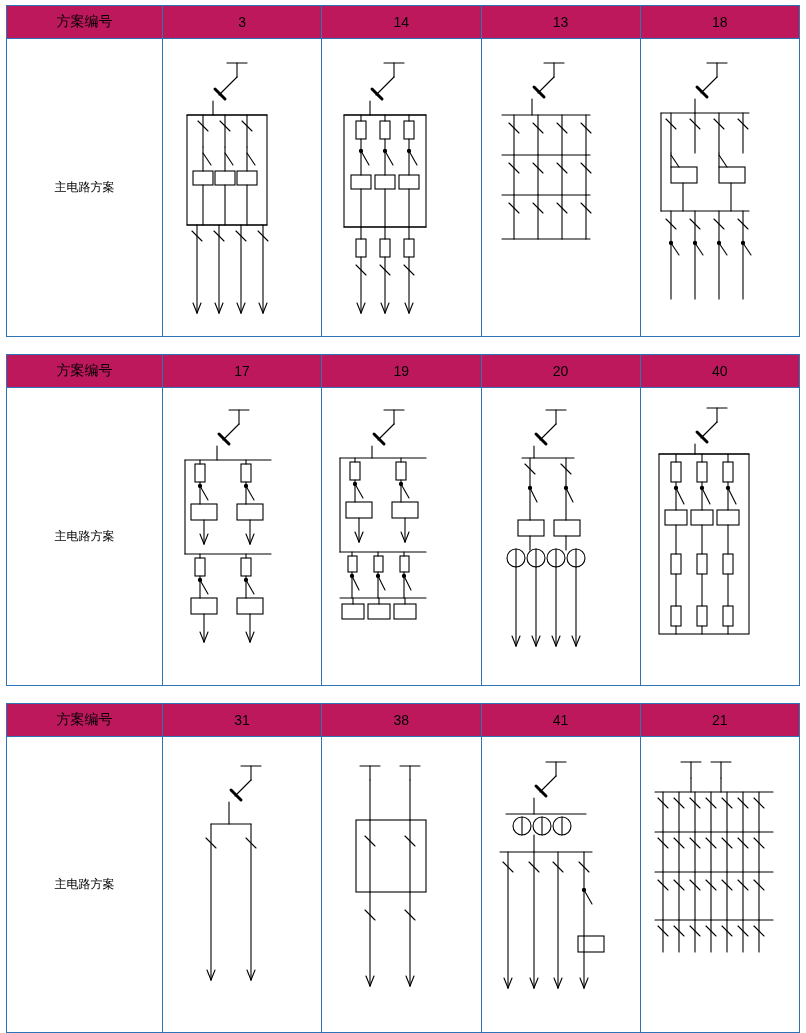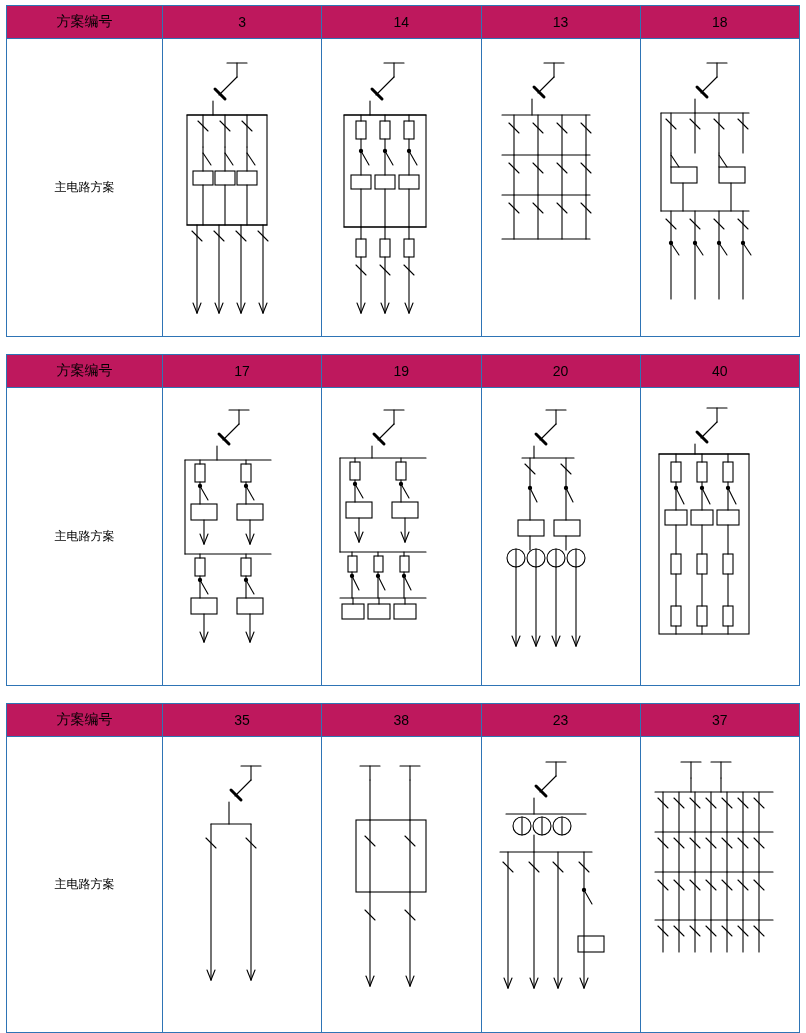--- a/index.html
+++ b/index.html
@@ -530,24 +530,24 @@
         </svg>
       </td>
     </tr>
   </tbody>
     </table>
 
   <table class="scheme-table t3">
     <tbody>
         <tr class="hdr-row">
       <td class="hdr-label">方案编号</td>
-      <td>35</td>
+      <td>31</td>
       <td>38</td>
-      <td>23</td>
-      <td>37</td>
+      <td>41</td>
+      <td>21</td>
     </tr>
     <tr class="body-row">
       <td class="row-label">主电路方案</td>
 
       <td class="cell-diagram">
         <svg width="150" height="290" viewBox="0 0 150 290">
           <g stroke="#000" stroke-width="1.1" fill="none" stroke-linecap="round">
             <line x1="74" y1="26" x2="94" y2="26"></line>
             <line x1="84" y1="26" x2="84" y2="40"></line>
             <line x1="84" y1="40" x2="68" y2="56"></line>

